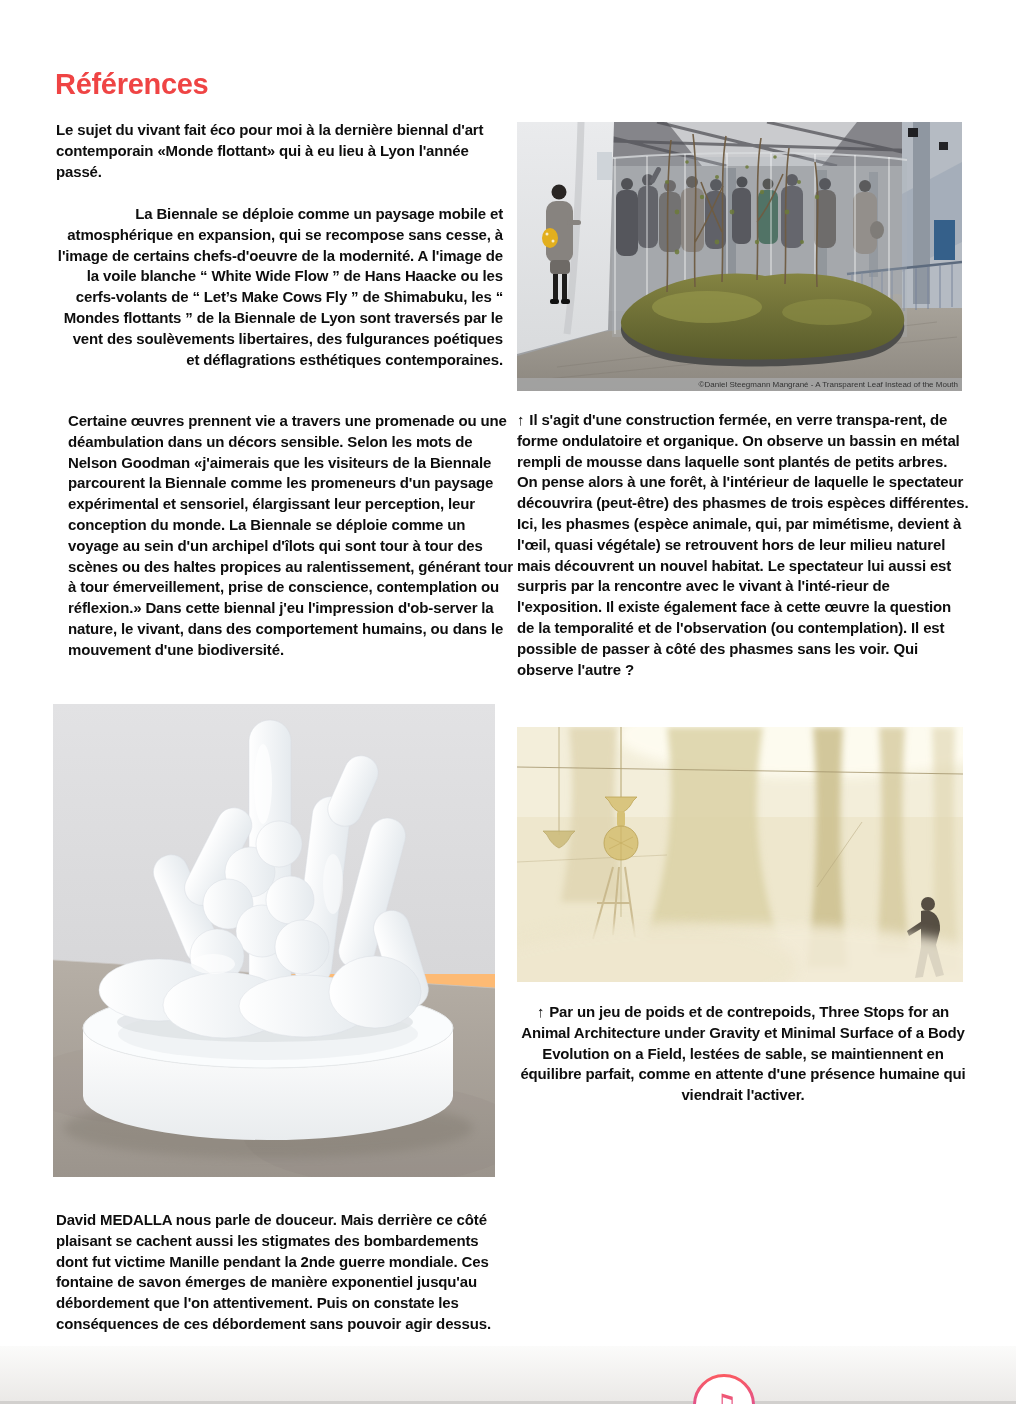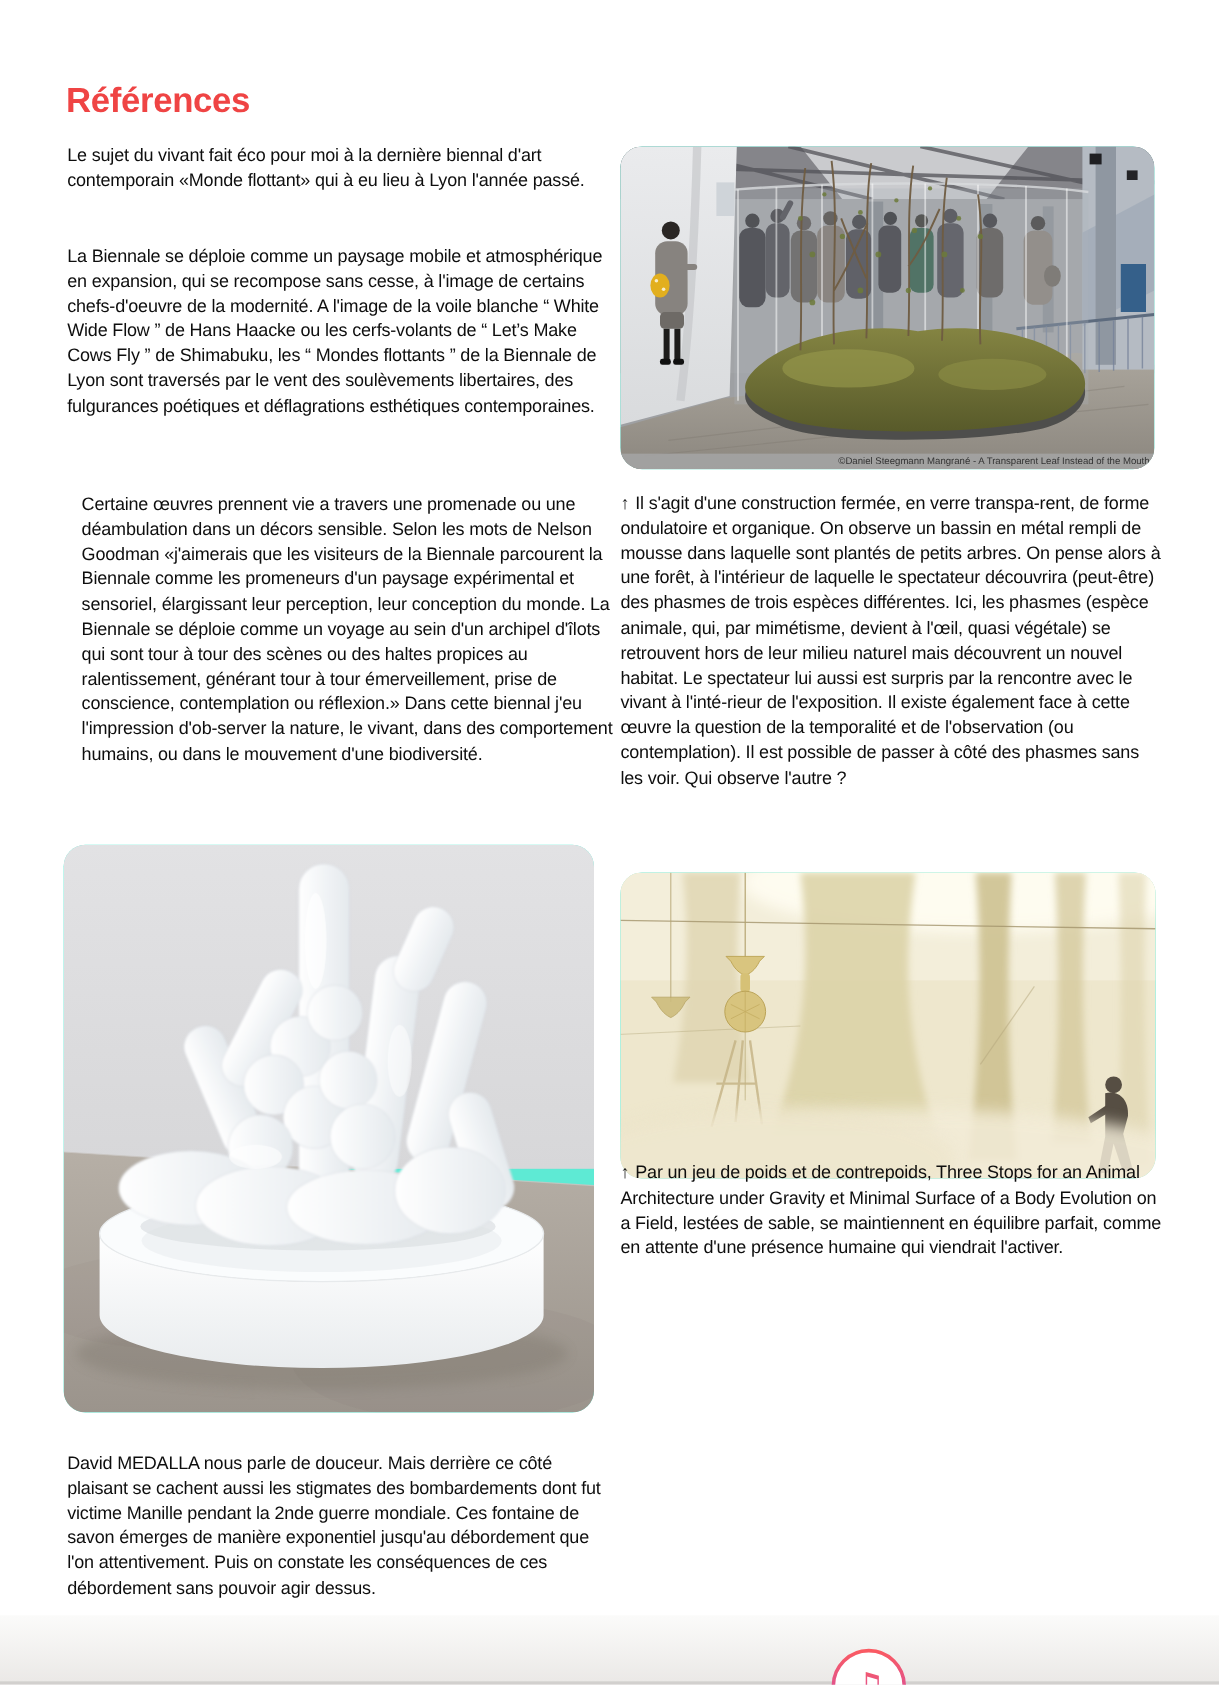--- a/index.html
+++ b/index.html
@@ -7,31 +7,31 @@
   body {
     position:relative; overflow:hidden; background:#ffffff;
     font-family:"Liberation Sans","DejaVu Sans",sans-serif;
     color:#0e0e0e;
   }
   .page-title {
     position:absolute; left:55px; top:68px;
     font-size:29px; font-weight:bold; letter-spacing:-0.3px; color:#ef4444;
   }
   .para {
-    position:absolute; font-size:15px; font-weight:normal;
+    position:absolute; font-size:15px; font-weight:bold;
     line-height:20.8px; letter-spacing:-0.15px; color:#0e0e0e;
   }
   .p-intro   { left:56px; top:120px;  width:447px; }
-  .p-biennale{ left:56px; top:204px;  width:447px; }
+  .p-biennale{ left:56px; top:204px;  width:447px;text-align:right; }
   .p-goodman { left:68px; top:411px;  width:450px; }
   .p-terrarium { left:517px; top:410px; width:452px; }
-  .p-fog     { left:517px; top:968px; width:452px; }
+  .p-fog     { left:517px; top:1002px; width:452px;text-align:center; }
   .p-medalla { left:56px; top:1198px; width:447px;margin-top:12px; }
   .arrow { display:inline-block; margin-right:5px; }
-  figure { position:absolute; overflow:hidden; background:#5eead4;border-radius:18px; }
+  figure { position:absolute; overflow:hidden; background:#fdba74; }
   figure svg { display:block; }
   .fig-terrarium { left:517px; top:122px; width:445px; height:269px; }
   .fig-fog       { left:517px; top:727px; width:446px; height:255px; }
   .fig-sculpture { left:53px;  top:704px; width:442px; height:473px; }
   .photo-caption {
     position:absolute; left:0; right:0; bottom:0; height:13px;
     background:rgba(164,164,164,0.88);
     color:#333333; font-size:8px; line-height:13px;
     text-align:right; padding-right:4px; font-weight:normal;
   }

